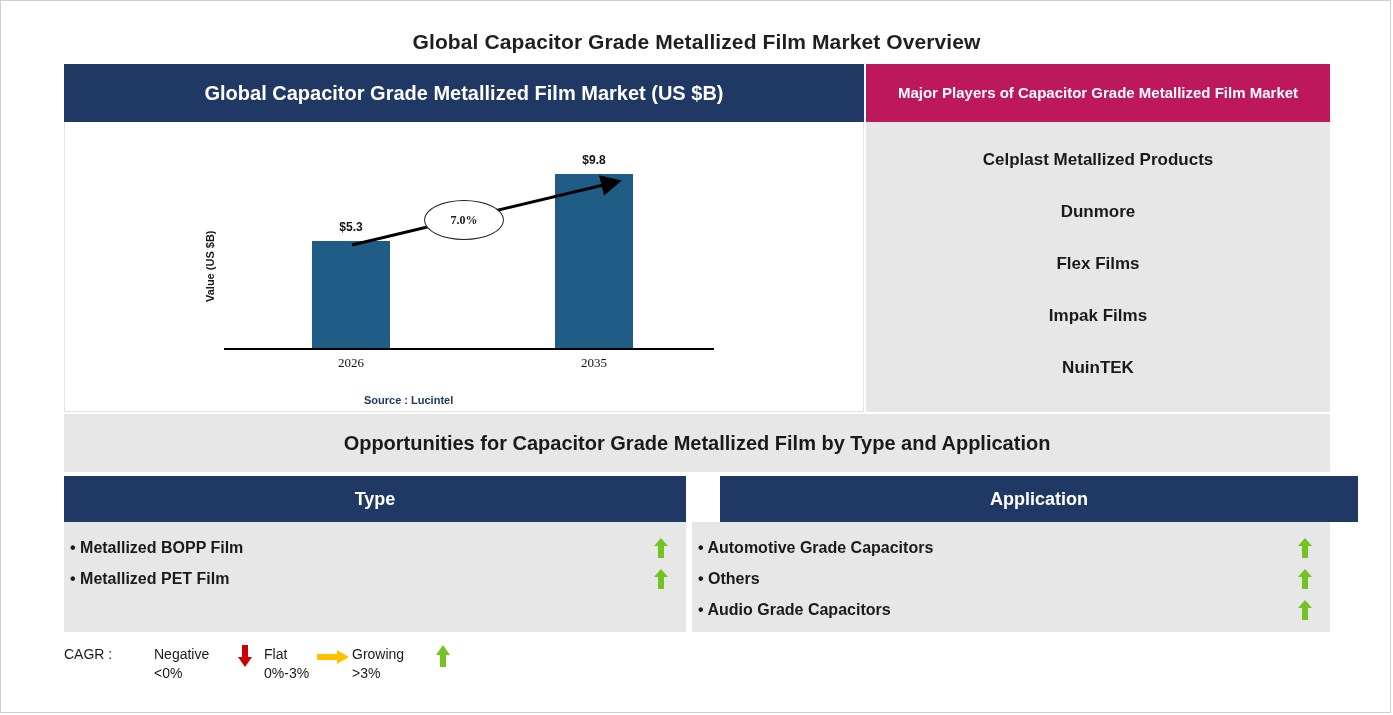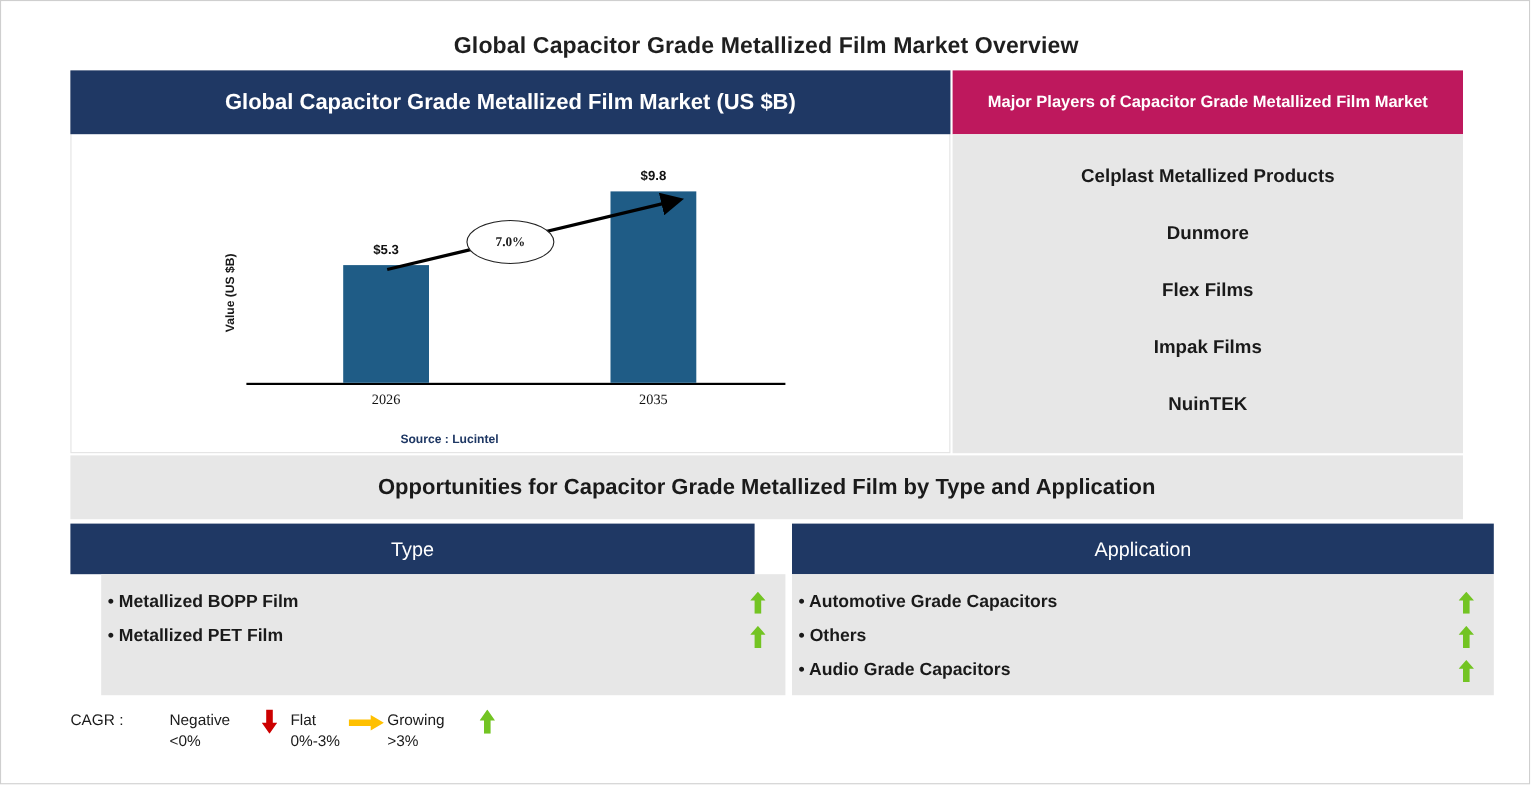--- a/index.html
+++ b/index.html
@@ -221,34 +221,33 @@
   .col-header {
     position: absolute;
     top: 476px;
     height: 46px;
     background: #1f3864;
     color: #ffffff;
     display: flex;
     align-items: center;
     justify-content: center;
     font-size: 18px;
-    font-weight: normal;
+    font-weight: bold;
     box-sizing: border-box;
   }
   #type-header { left: 64px; width: 622px; }
   #app-header { left: 720px; width: 638px; }
 
   .col-body {
     position: absolute;
     top: 522px;
     height: 110px;
     background: #e7e7e7;
     box-sizing: border-box;
     padding: 10px 0 0 0;
-    margin-left: 28px;
   }
   #type-body { left: 64px; width: 622px; }
   #app-body { left: 692px; width: 638px; }
 
   .opp-row {
     position: relative;
     height: 31px;
     display: flex;
     align-items: center;
     padding: 0 18px 0 6px;

